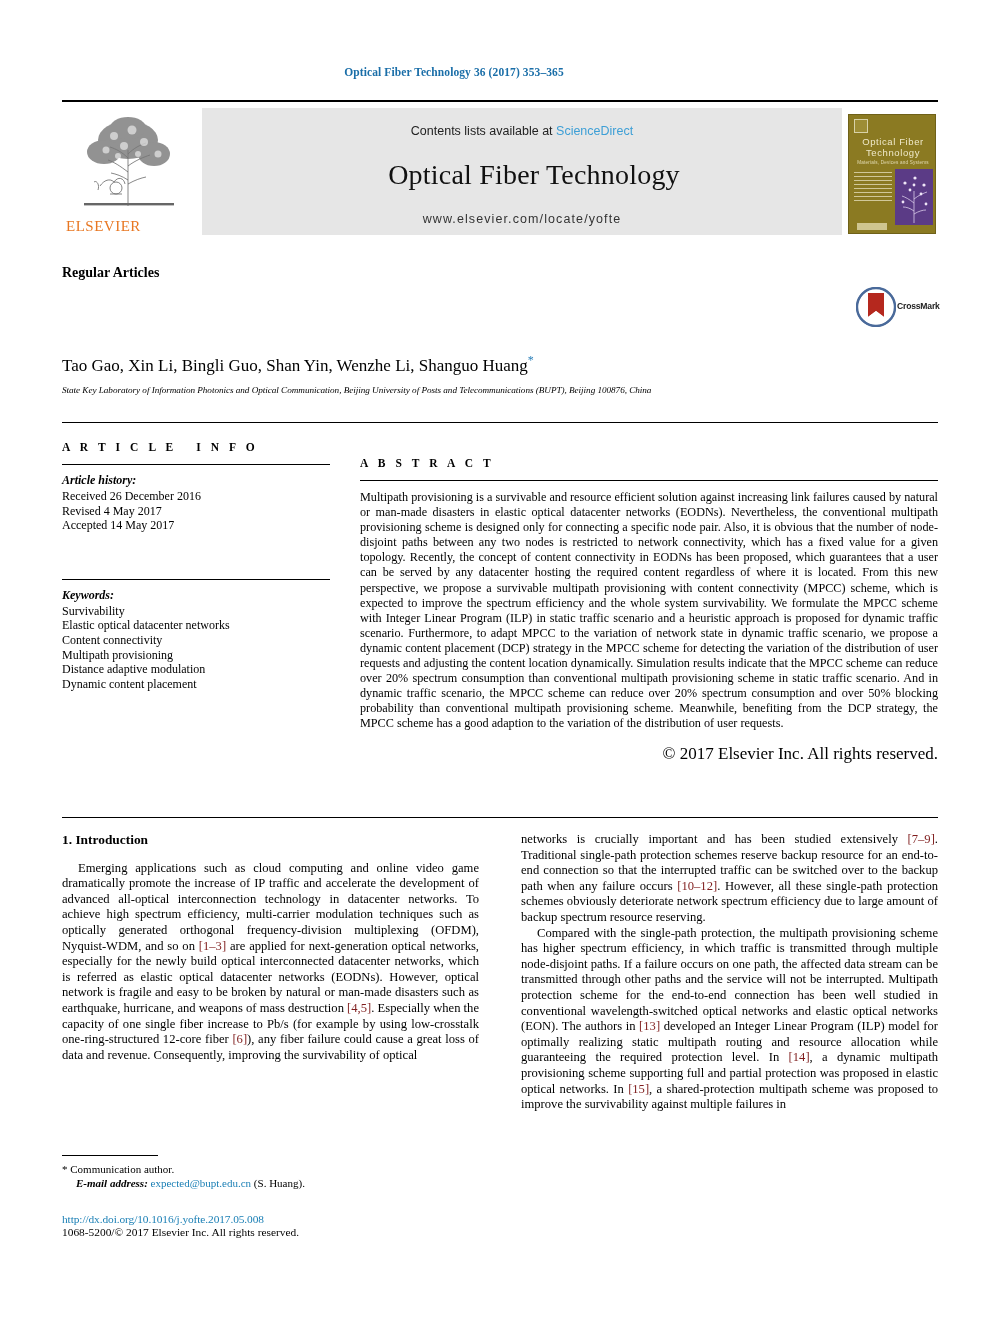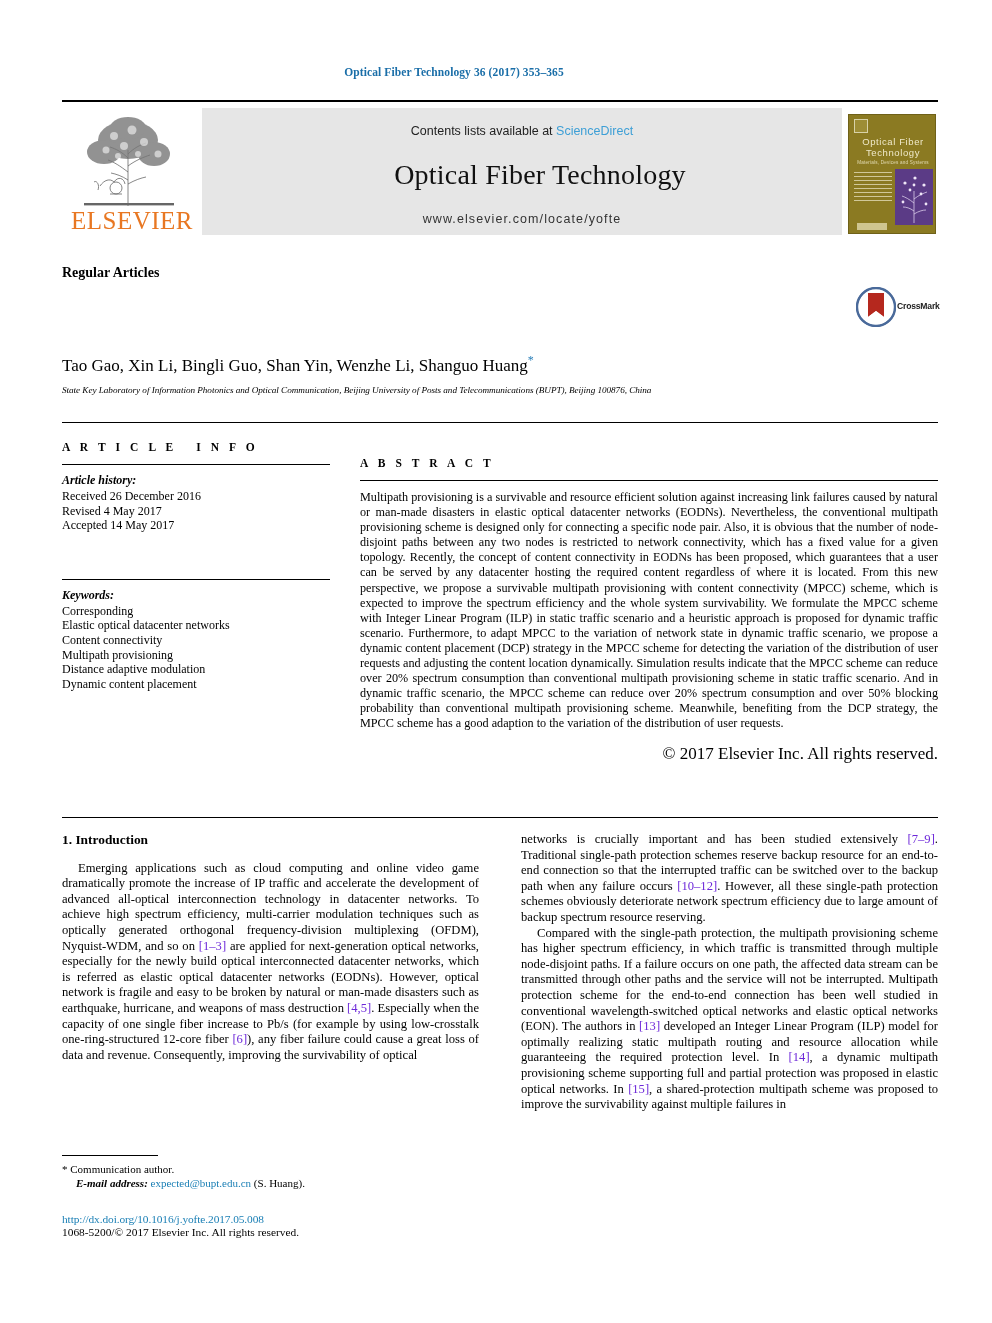--- a/index.html
+++ b/index.html
@@ -53,43 +53,43 @@
     width: 140px;
     flex: 0 0 140px;
     position: relative;
     background: #fff;
   }
   .tree-svg { position: absolute; top: 2px; left: 8px; }
   .elsevier-word {
     position: absolute;
     bottom: 0px; left: 4px;
     width: 132px;
-    text-align: center;
-    font-family: "Liberation Serif", serif;
-    font-size: 25px;
+    text-align: left;
+    font-family: "Liberation Serif", serif;
+    font-size: 15px;
     letter-spacing: .5px;
     color: #E87722;
   }
   .mast-center {
     flex: 1 1 auto;
     background: #e6e6e6;
     position: relative;
     text-align: center;
   }
   .contents-line {
     position: absolute;
     top: 16px; left: 0; width: 100%;
     font-family: "Liberation Sans", sans-serif;
     font-size: 12.5px;
     color: #222;
   }
   .sd-link { color: #3d9fd6; margin-top: 24px; }
   .journal-title {
     position: absolute;
-    top: 51px; left: 18px; width: 100%;
+    top: 51px; left: 12px; width: 100%;
     font-family: "Liberation Serif", serif;
     font-size: 28px;
     color: #111;
     letter-spacing: .2px;
   }
   .journal-url {
     position: absolute;
     bottom: 9px; left: 0; width: 100%;
     font-family: "Liberation Sans", sans-serif;
     font-size: 12.5px;
@@ -288,21 +288,21 @@
   .left-col  { left: 62px; }
   .right-col { left: 521px; }
   h2.sec {
     font-family: "Liberation Serif", serif;
     font-size: 13.4px;
     font-weight: bold;
     margin-bottom: 13px;
   }
   p.para { text-indent: 16px; margin: 0; }
   p.para + p.para { margin-top: 0; }
-  .ref { color: #6d28d9; }
+  .ref { color: #7f1d1d; }
 
   
   .footnote {
     position: absolute;
     top: 1155px; left: 62px;
     width: 417px;
   }
   .fn-rule {
     width: 96px;
     border-top: 1.2px solid #000;
@@ -462,21 +462,21 @@
       <div class="hdr-caps">A R T I C L E &nbsp;&nbsp;I N F O</div>
       <div class="rule-thin"></div>
       <div class="info-sub">Article history:</div>
       <div class="info-line">Received 26 December 2016</div>
       <div class="info-line">Revised 4 May 2017</div>
       <div class="info-line">Accepted 14 May 2017</div>
 
       <div class="kw-block">
         <div class="rule-thin"></div>
         <div class="info-sub">Keywords:</div>
-        <div class="info-line">Corresponding</div>
+        <div class="info-line">Survivability</div>
         <div class="info-line">Elastic optical datacenter networks</div>
         <div class="info-line">Content connectivity</div>
         <div class="info-line">Multipath provisioning</div>
         <div class="info-line">Distance adaptive modulation</div>
         <div class="info-line">Dynamic content placement</div>
       </div>
     </div>
 
     <div class="col-abs">
       <div class="hdr-caps">A B S T R A C T</div>

